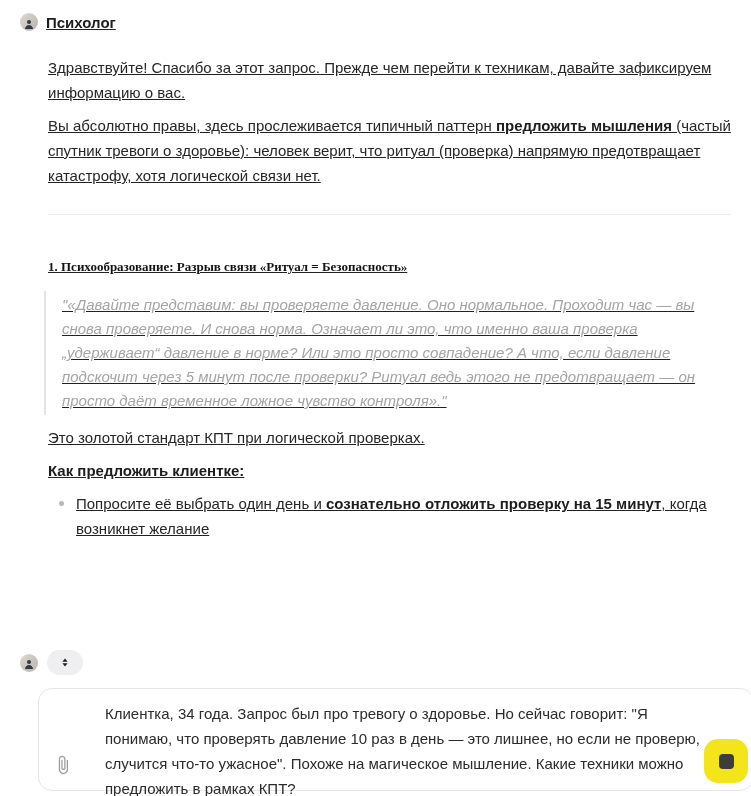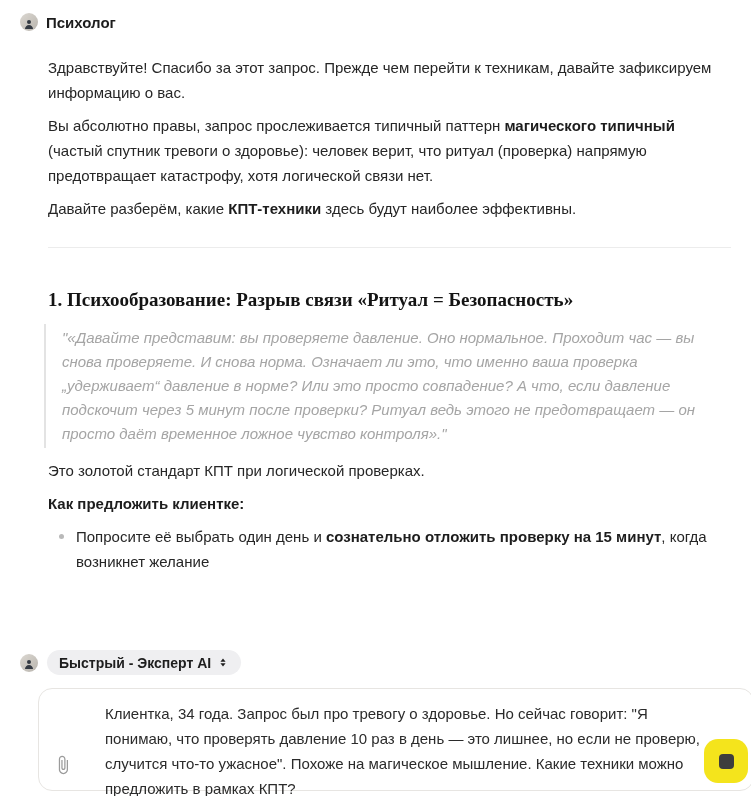--- a/index.html
+++ b/index.html
@@ -4,21 +4,21 @@
 <style>
   * { margin:0; padding:0; box-sizing:border-box; }
   html,body { width:751px; height:796px; }
   body {
     font-family:"Liberation Sans", sans-serif;
     background:#ffffff;
     color:#222222;
     position:relative;
     overflow:hidden;
   }
-  .page { position:relative; width:664px; height:796px; }
+  .page { position:relative; width:664px; height:796px;text-decoration:underline; }
 
   
   .msg-header { display:flex; align-items:center; gap:8px; padding:13px 20px 0 20px; }
   .avatar {
     width:18px; height:18px; border-radius:50%;
     background:linear-gradient(135deg,#dcd8d2 0%,#b9b5ae 100%);
     display:inline-flex; align-items:center; justify-content:center;
     overflow:hidden; flex:0 0 auto;
   }
   .avatar svg { width:12px; height:12px; fill:#343a43; margin-top:3px; }
@@ -29,21 +29,21 @@
     width:683px;
     font-size:15px;
     line-height:25px;
     color:#262626;
   }
   .msg-body p { margin:8px 0; }
   .msg-body strong { font-weight:700; color:#1d1d1d; }
   hr.divider { border:none; border-top:1px solid #ececec; margin:26px 0 0 0; }
   .msg-body h3 {
     font-family:"Liberation Serif", serif;
-    font-size:19px; line-height:28px; font-weight:700;
+    font-size:13px; line-height:28px; font-weight:700;
     color:#141414;
     margin:38px 0 10px 0;
   }
   .msg-body h3:nth-of-type(2) { margin-top:14px; }
   blockquote {
     margin:10px 0 10px -4px;
     padding:2px 0 2px 16px;
     border-left:2px solid #e3e3e3;
     color:#a5a5a5;
     font-style:italic;
@@ -113,43 +113,41 @@
       <span class="avatar">
         <svg viewBox="0 0 24 24">
           <circle cx="12" cy="8" r="4"></circle>
           <path d="M4 22c0-4.4 3.6-8 8-8s8 3.6 8 8z"></path>
         </svg>
       </span>
       <span class="author-name">Психолог</span>
     </div>
     <div class="msg-body" id="blocks">
         <p><span>Здравствуйте! Спасибо за этот запрос. Прежде чем перейти к техникам, давайте зафиксируем информацию о вас.</span></p>
-        <p><span>Вы абсолютно правы, запрос прослеживается типичный паттерн </span><strong>магического типичный</strong><span> (частый спутник тревоги о здоровье): человек верит, что ритуал (проверка) напрямую предотвращает катастрофу, хотя логической связи нет.</span></p>
-        <p><span>Давайте разберём, какие </span><strong>КПТ-техники</strong><span> здесь будут наиболее эффективны.</span></p>
+        <p><span>Вы абсолютно правы, здесь прослеживается типичный паттерн </span><strong>предложить мышления</strong><span> (частый спутник тревоги о здоровье): человек верит, что ритуал (проверка) напрямую предотвращает катастрофу, хотя логической связи нет.</span></p>
         <hr class="divider">
         <h3><span>1. Психообразование: Разрыв связи «Ритуал = Безопасность»</span></h3>
         <blockquote><span>"«Давайте представим: вы проверяете давление. Оно нормальное. Проходит час — вы снова проверяете. И снова норма. Означает ли это, что именно ваша проверка „удерживает“ давление в норме? Или это просто совпадение? А что, если давление подскочит через 5 минут после проверки? Ритуал ведь этого не предотвращает — он просто даёт временное ложное чувство контроля»."</span></blockquote>
         <p><span>Это золотой стандарт КПТ при логической проверках.</span></p>
         <p><strong>Как предложить клиентке:</strong></p>
         <ul class="bullet-list">
           <li><span>Попросите её выбрать один день и </span><strong>сознательно отложить проверку на 15 минут</strong><span>, когда возникнет желание</span></li>
         </ul>
       </div>
   </div>
 
   <div class="composer">
     <div class="selector-row">
       <span class="avatar">
         <svg viewBox="0 0 24 24">
           <circle cx="12" cy="8" r="4"></circle>
           <path d="M4 22c0-4.4 3.6-8 8-8s8 3.6 8 8z"></path>
         </svg>
       </span>
       <button class="model-pill">
-        <span>Быстрый - Эксперт AI</span>
         <svg viewBox="0 0 14 14">
           <path d="M7 2.2l3 3.8H4z"></path>
           <path d="M7 11.8L4 8h6z"></path>
         </svg>
       </button>
     </div>
 
     <div class="input-card">
       <div class="input-text">Клиентка, 34 года. Запрос был про тревогу о здоровье. Но сейчас говорит: "Я понимаю, что проверять давление 10 раз в день — это лишнее, но если не проверю, случится что-то ужасное". Похоже на магическое мышление. Какие техники можно предложить в рамках КПТ?</div>
       <button class="attach-button">

